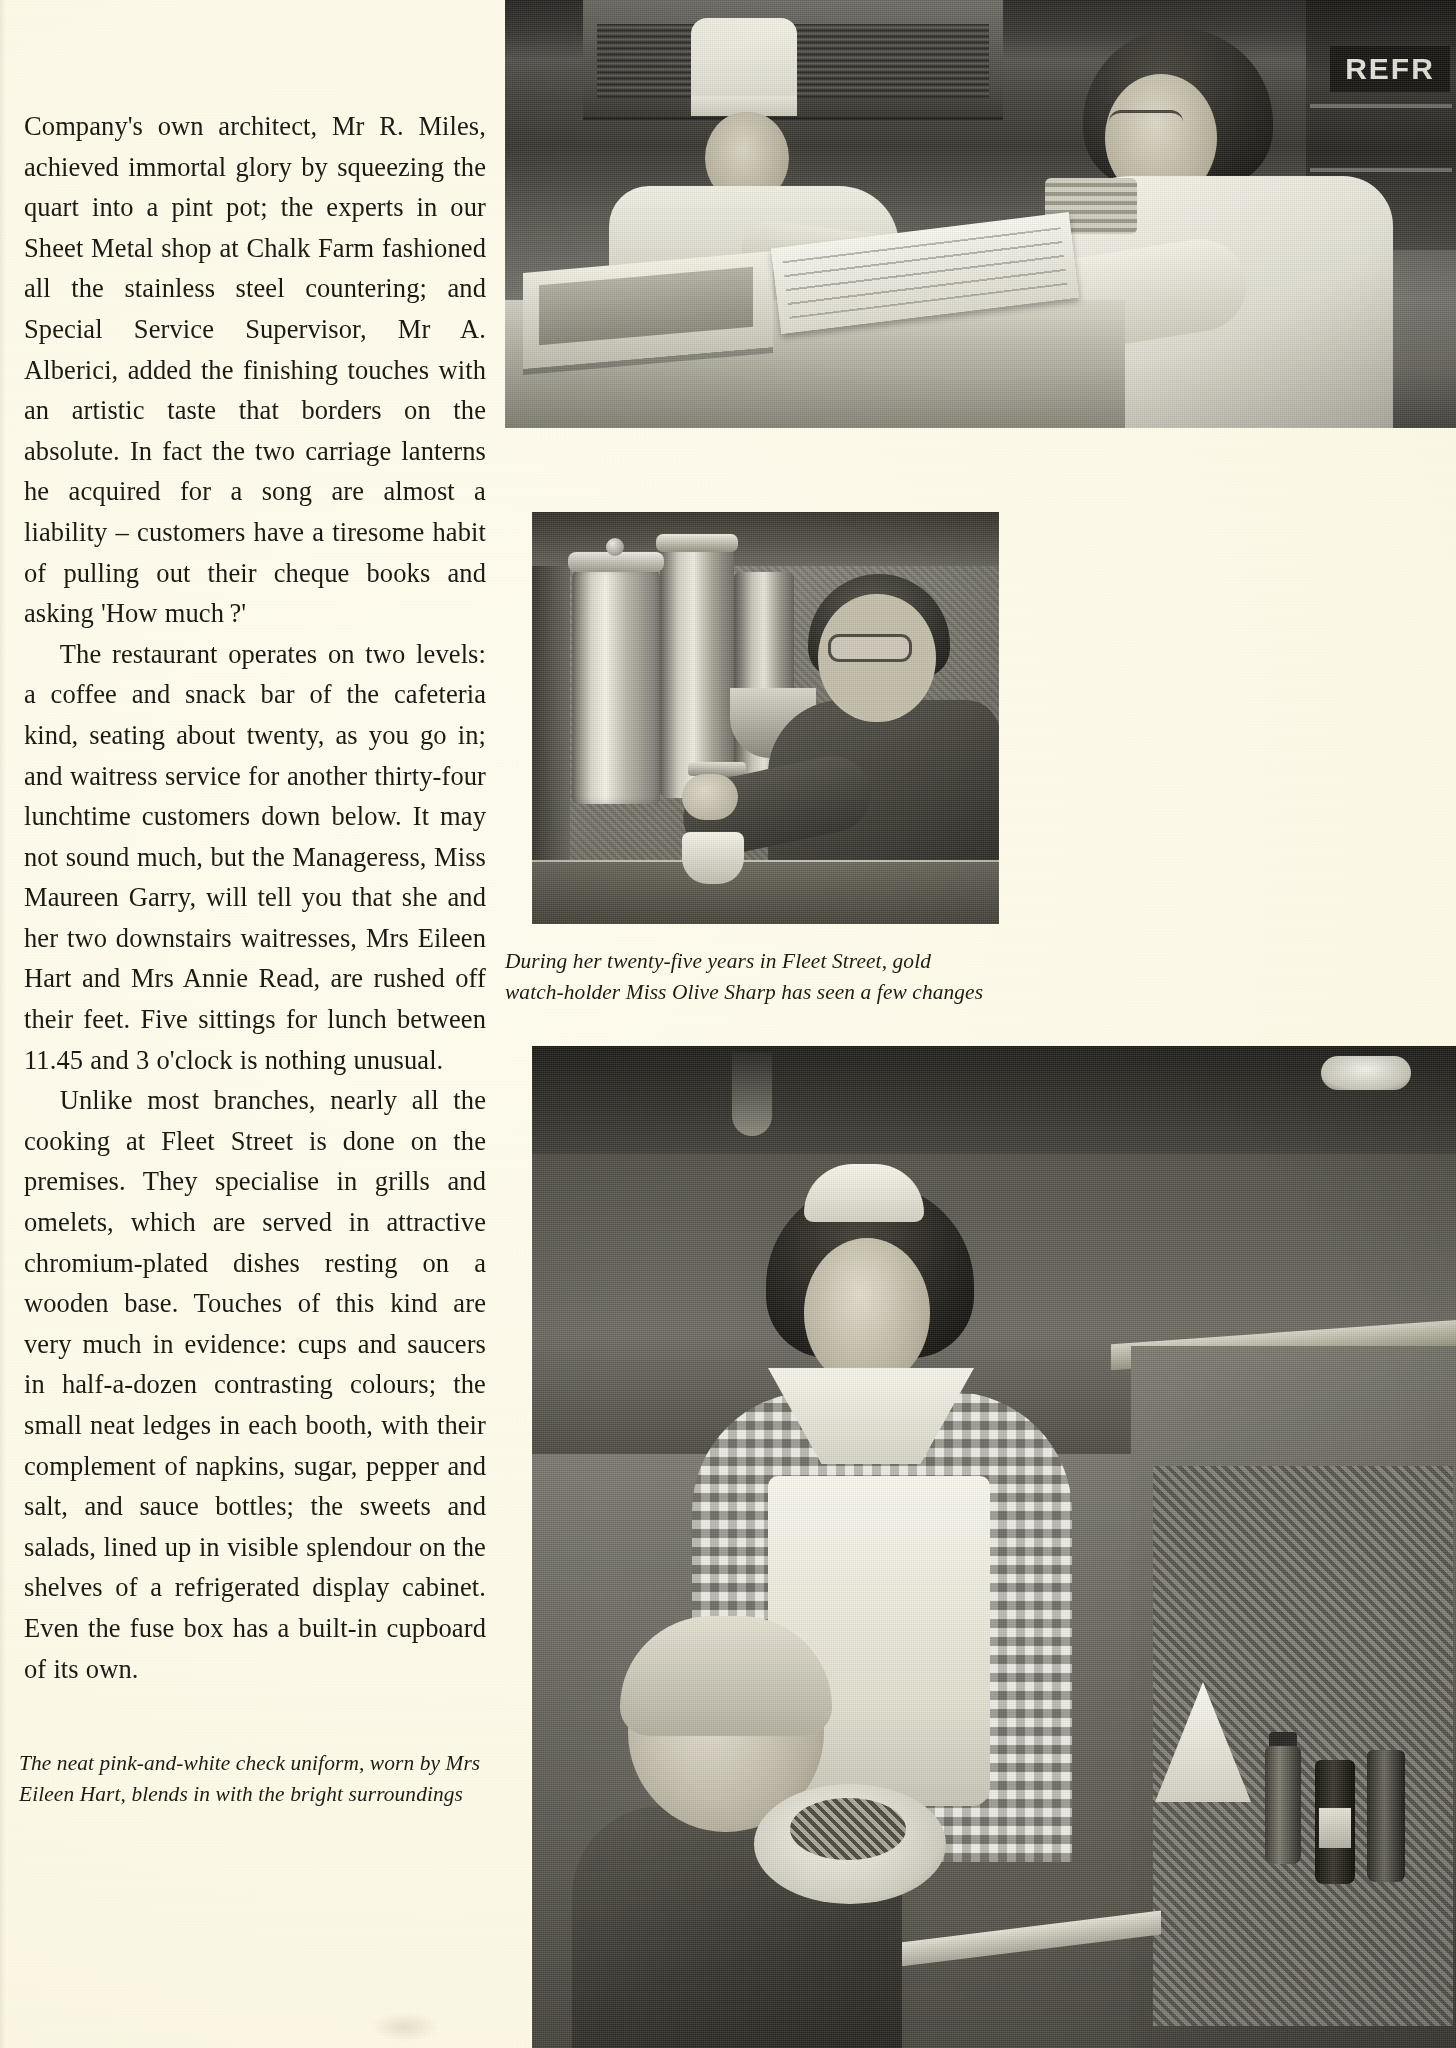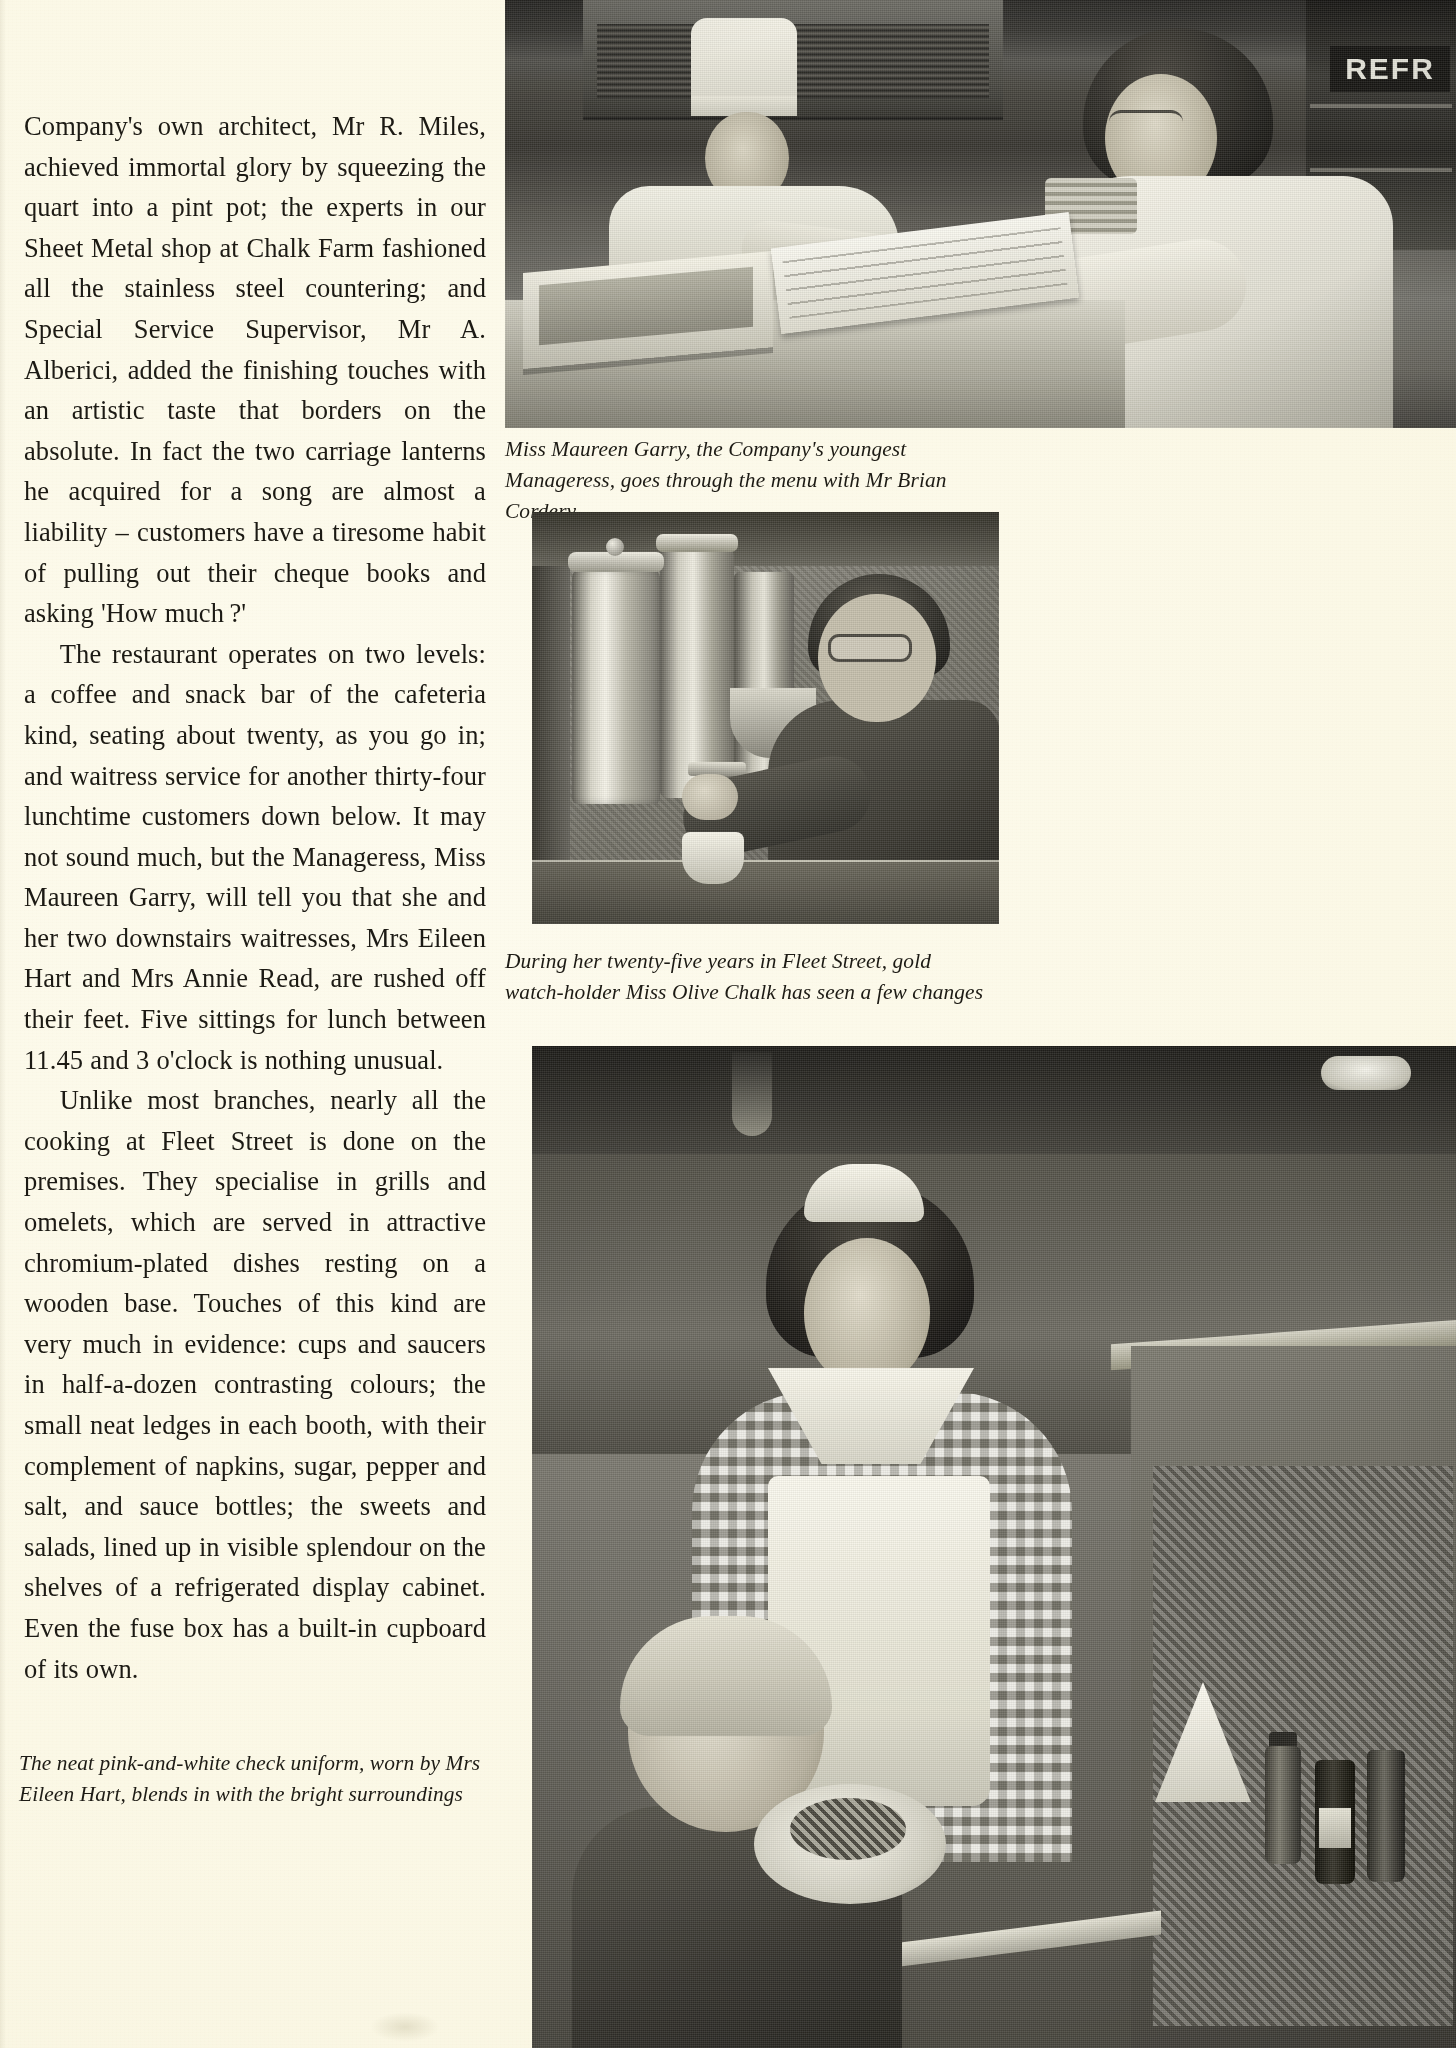--- a/index.html
+++ b/index.html
@@ -522,21 +522,20 @@
         <div class="counter"></div>
         <div class="tray"></div>
         <div class="trayin"></div>
         <div class="plates"></div>
         <div class="menucard"></div>
       </div>
       <div class="halftone"></div>
       <div class="vign"></div>
     </div>
 
-    <div class="cap" id="cap1" style="left:0; top:434px; width:480px;">Miss Maureen Garry, the Company's youngest Manageress, goes through the menu with Mr Brian Cordery</div>
 
     <div class="photo" id="photo2">
       <div id="p2bg"></div>
       <div id="p2" class="ghost" style="position:absolute; inset:0;">
         <div class="wall"></div>
         <div class="darkband"></div>
         <div class="sidepanel"></div>
         <div class="urn3"></div>
         <div class="urn2"></div>
         <div class="urn2lid"></div>
@@ -552,21 +551,21 @@
         <div class="ladyarm"></div>
         <div class="hand"></div>
         <div class="counterTop"></div>
         <div class="counter"></div>
         <div class="cup"></div>
       </div>
       <div class="halftone"></div>
       <div class="vign"></div>
     </div>
 
-    <div class="cap" id="cap2" style="left:0; top:946px; width:480px;">During her twenty-five years in Fleet Street, gold watch-holder Miss Olive Chalk has seen a few changes</div>
+    <div class="cap" id="cap2" style="left:0; top:946px; width:480px;">During her twenty-five years in Fleet Street, gold watch-holder Miss Olive Sharp has seen a few changes</div>
 
     <div class="photo" id="photo3">
       <div id="p3bg"></div>
       <div id="p3" class="ghost" style="position:absolute; inset:0;">
         <div class="ceiling"></div>
         <div class="lamp"></div>
         <div class="light"></div>
         <div class="backwall"></div>
         <div class="boothtop"></div>
         <div class="boothwall"></div>

